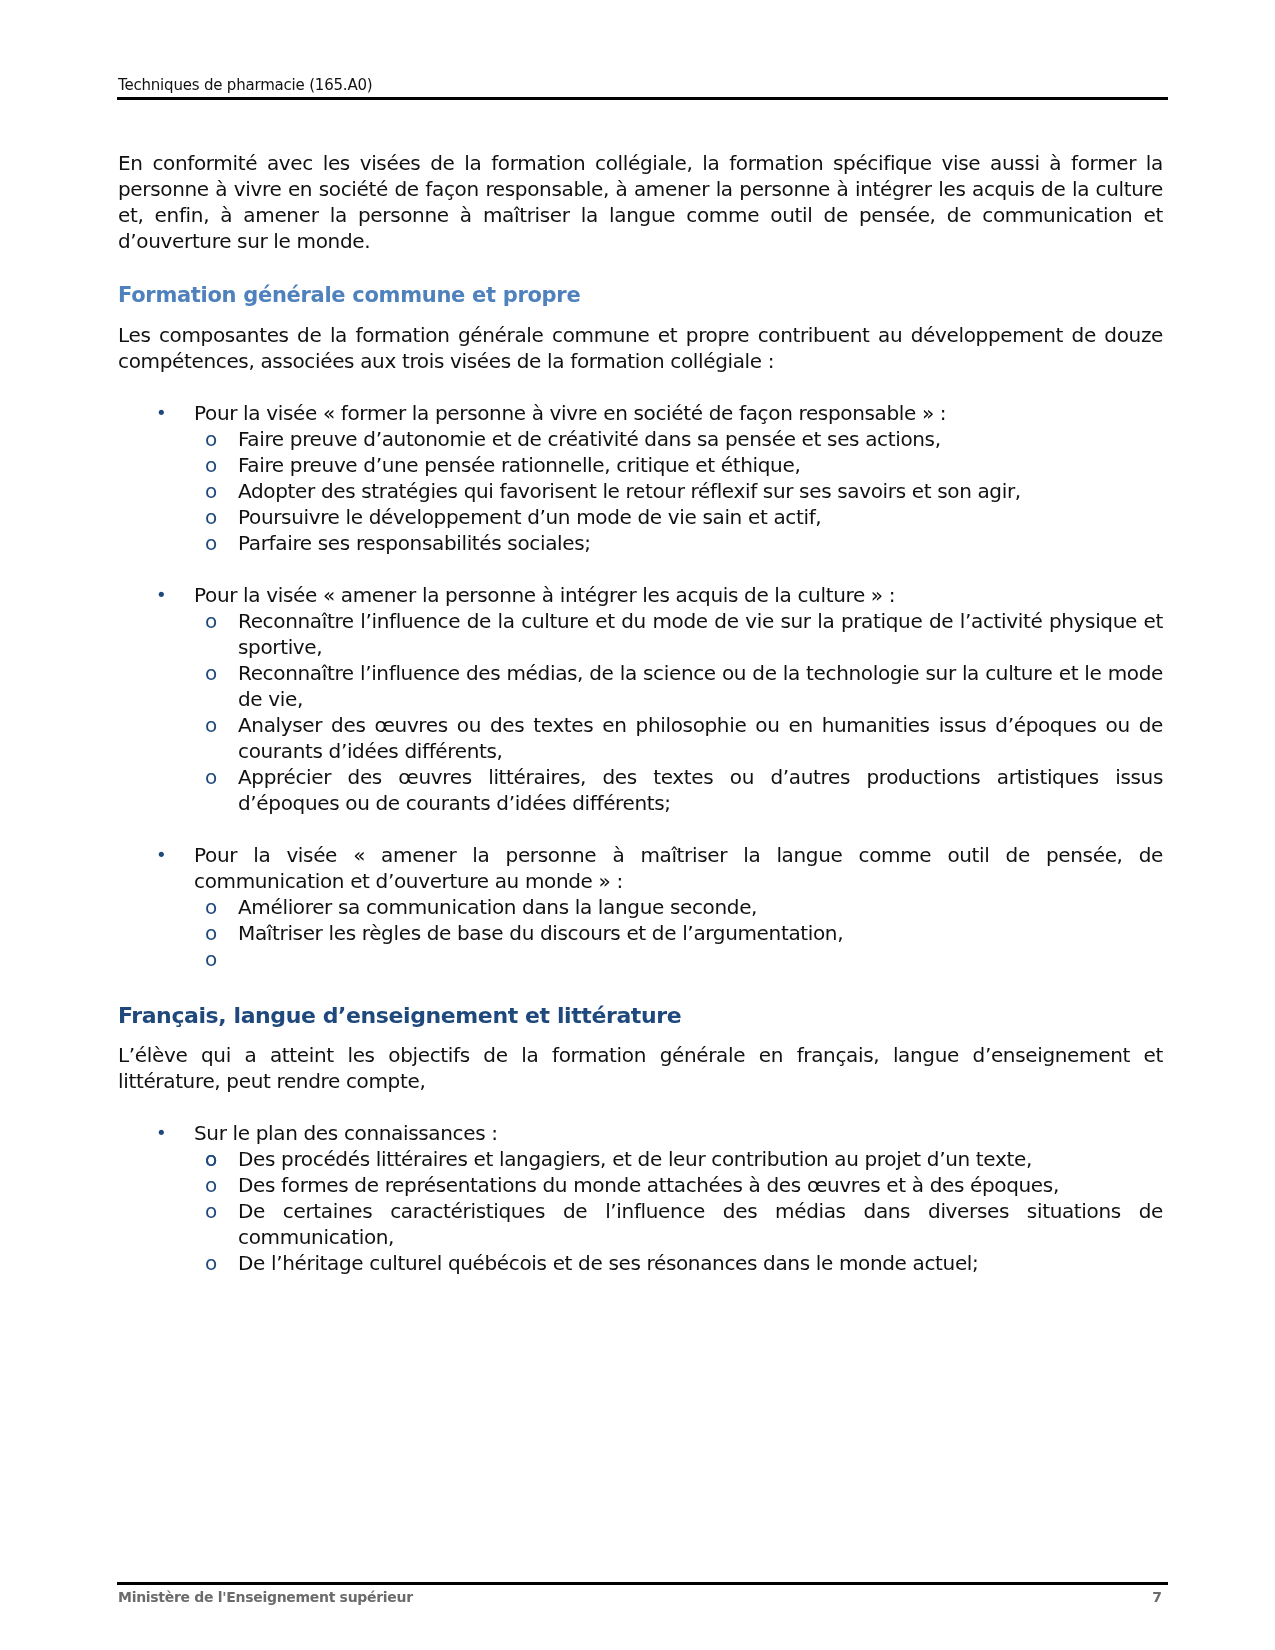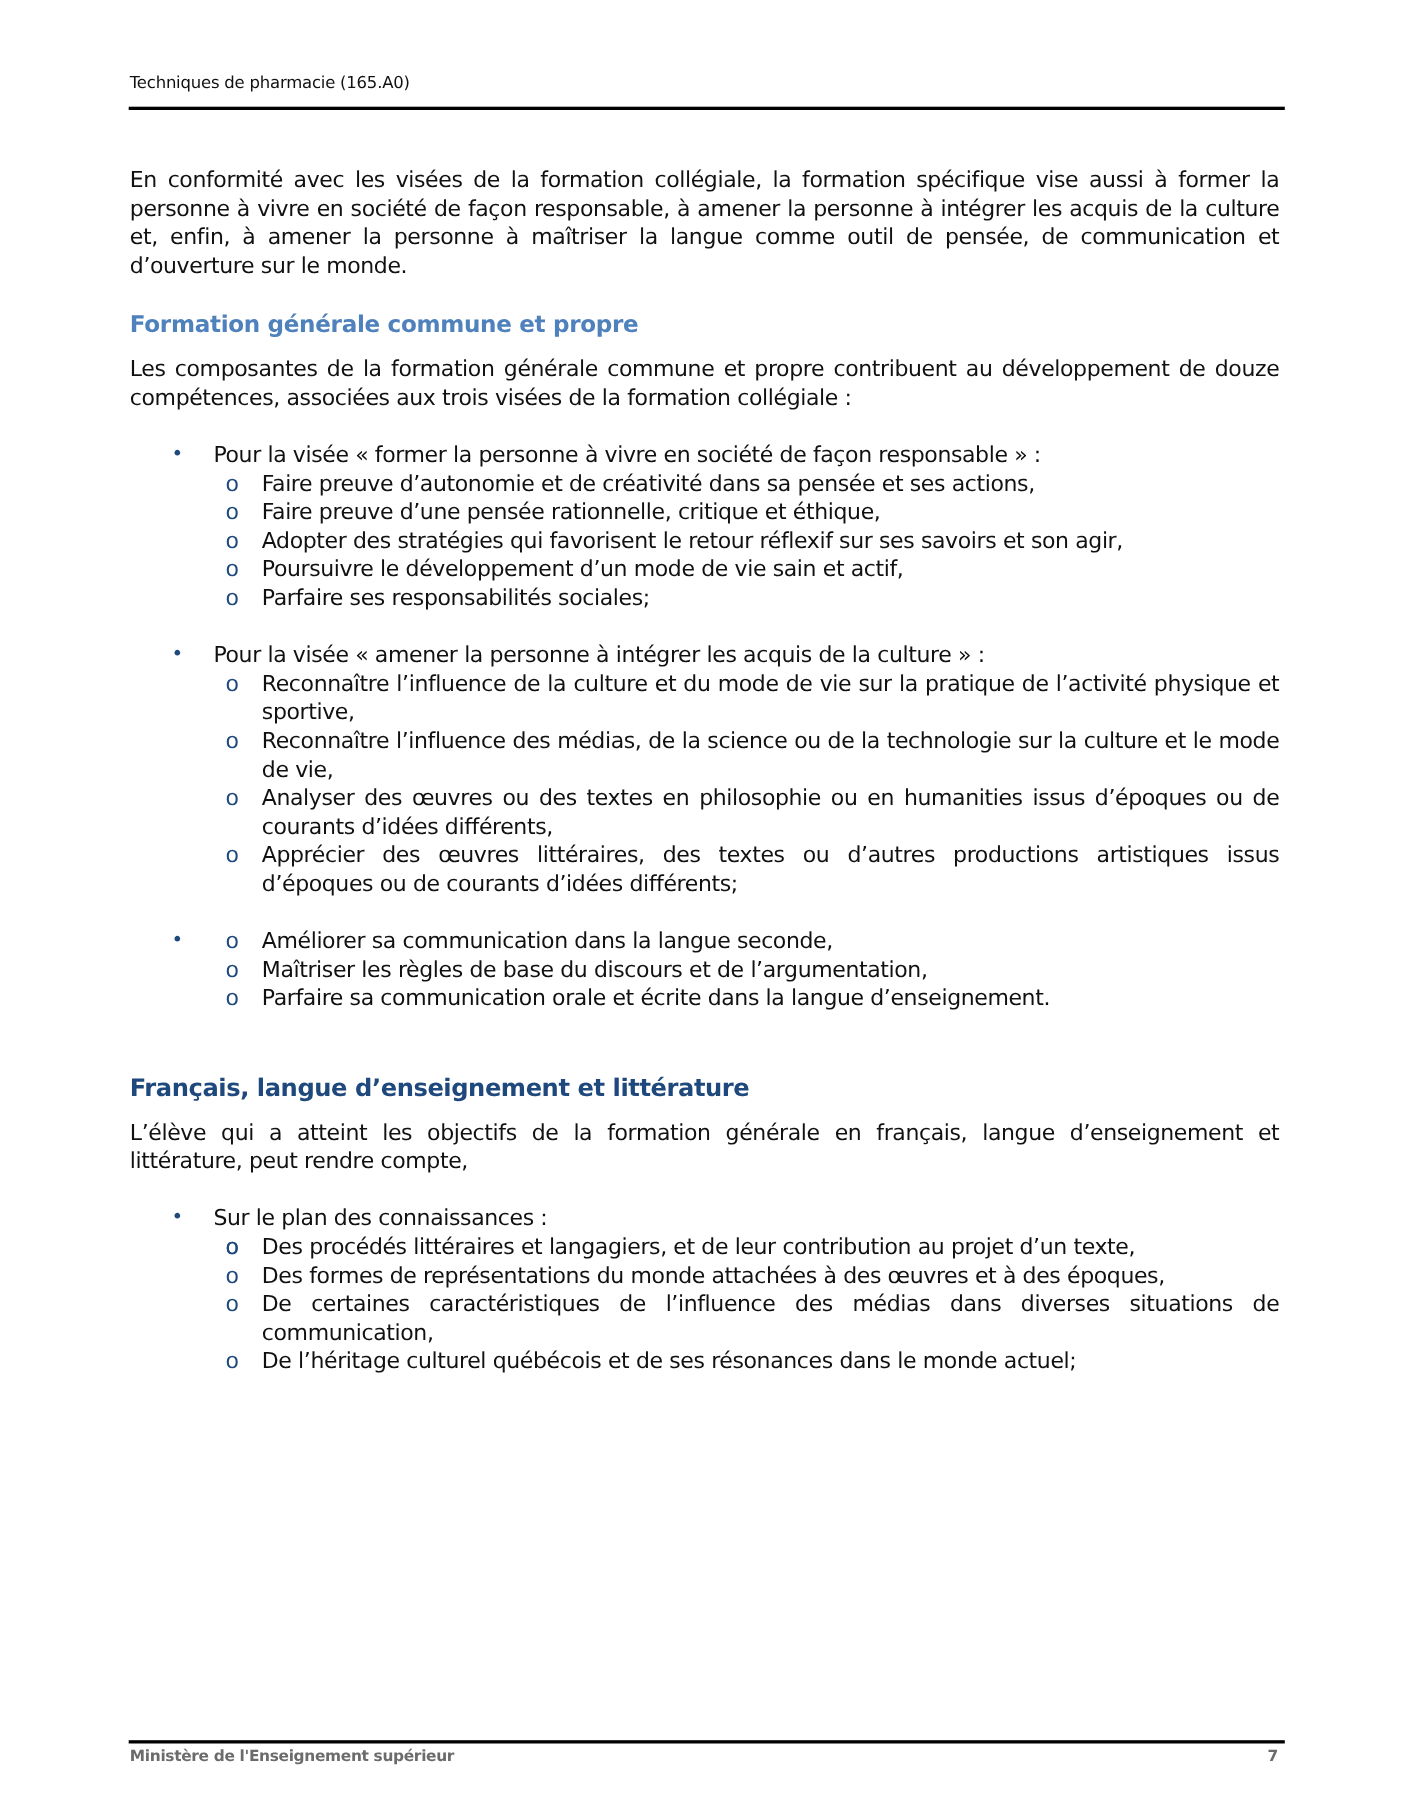--- a/index.html
+++ b/index.html
@@ -1,18 +1,18 @@
 <!DOCTYPE html>
 <html><head>
 <meta charset="utf-8">
 <style>
   html, body { margin: 0; padding: 0; background: #ffffff; }
   body { width: 1275px; height: 1650px; position: relative; overflow: hidden;
          font-family: "DejaVu Sans", sans-serif; color: #111; }
-  .hdr-text { position: absolute; left: 118px; top: 66px; font-size: 15px; color: #111; letter-spacing: -0.2px; }
+  .hdr-text { position: absolute; left: 118px; top: 76px; font-size: 15px; color: #111; letter-spacing: -0.2px; }
   .rule { position: absolute; left: 117px; width: 1051px; height: 3px; background: #000; }
   .rule.top { top: 97px; }
   .rule.bottom { top: 1582px; }
   .ftr-left { position: absolute; left: 118px; top: 1589px; font-size: 14px; font-weight: bold; color: #6b6b6b; letter-spacing: -0.3px; }
   .ftr-right { position: absolute; right: 113px; top: 1589px; font-size: 14px; font-weight: bold; color: #6b6b6b; }
 
   .content { position: absolute; left: 118px; top: 150px; width: 1045px; }
   p.body { margin: 0; font-size: 20px; line-height: 26px; text-align: justify; letter-spacing: -0.35px; }
   h2.h-main { margin: 26px 0 12px 0; font-size: 21px; line-height: 30px; font-weight: bold; color: #4f81bd; letter-spacing: -0.3px; }
   h3.h-sub { margin: 0 0 12px 0; font-size: 22px; line-height: 28px; font-weight: bold; color: #1f497d; letter-spacing: -0.4px; }
@@ -57,24 +57,25 @@
       <span>Pour la visée « amener la personne à intégrer les acquis de la culture » :</span>
       <ul class="lvl2">
         <li><span class="b2">o</span><span>Reconnaître l’influence de la culture et du mode de vie sur la pratique de l’activité physique et sportive,</span></li>
         <li><span class="b2">o</span><span>Reconnaître l’influence des médias, de la science ou de la technologie sur la culture et le mode de vie,</span></li>
         <li><span class="b2">o</span><span>Analyser des œuvres ou des textes en philosophie ou en humanities issus d’époques ou de courants d’idées différents,</span></li>
         <li><span class="b2">o</span><span>Apprécier des œuvres littéraires, des textes ou d’autres productions artistiques issus d’époques ou de courants d’idées différents;</span></li>
       </ul>
     </li>
     <li>
       <span class="b1">•</span>
+      <span>Pour la visée « amener la personne à maîtriser la langue comme outil de pensée, de communication et d’ouverture au monde » :</span>
       <ul class="lvl2">
         <li><span class="b2">o</span><span>Améliorer sa communication dans la langue seconde,</span></li>
         <li><span class="b2">o</span><span>Maîtriser les règles de base du discours et de l’argumentation,</span></li>
-        <li><span class="b2">o</span><span>Parfaire sa communication orale et écrite dans la langue d’enseignement.</span></li>
+        <li><span class="b2">o</span></li>
       </ul>
     </li>
   </ul>
 
   <div class="sp2"></div>
   <h3 class="h-sub">Français, langue d’enseignement et littérature</h3>
   <p class="body">L’élève qui a atteint les objectifs de la formation générale en français, langue d’enseignement et littérature, peut rendre compte,</p>
   <div class="sp1"></div>
 
   <ul class="lvl1">

